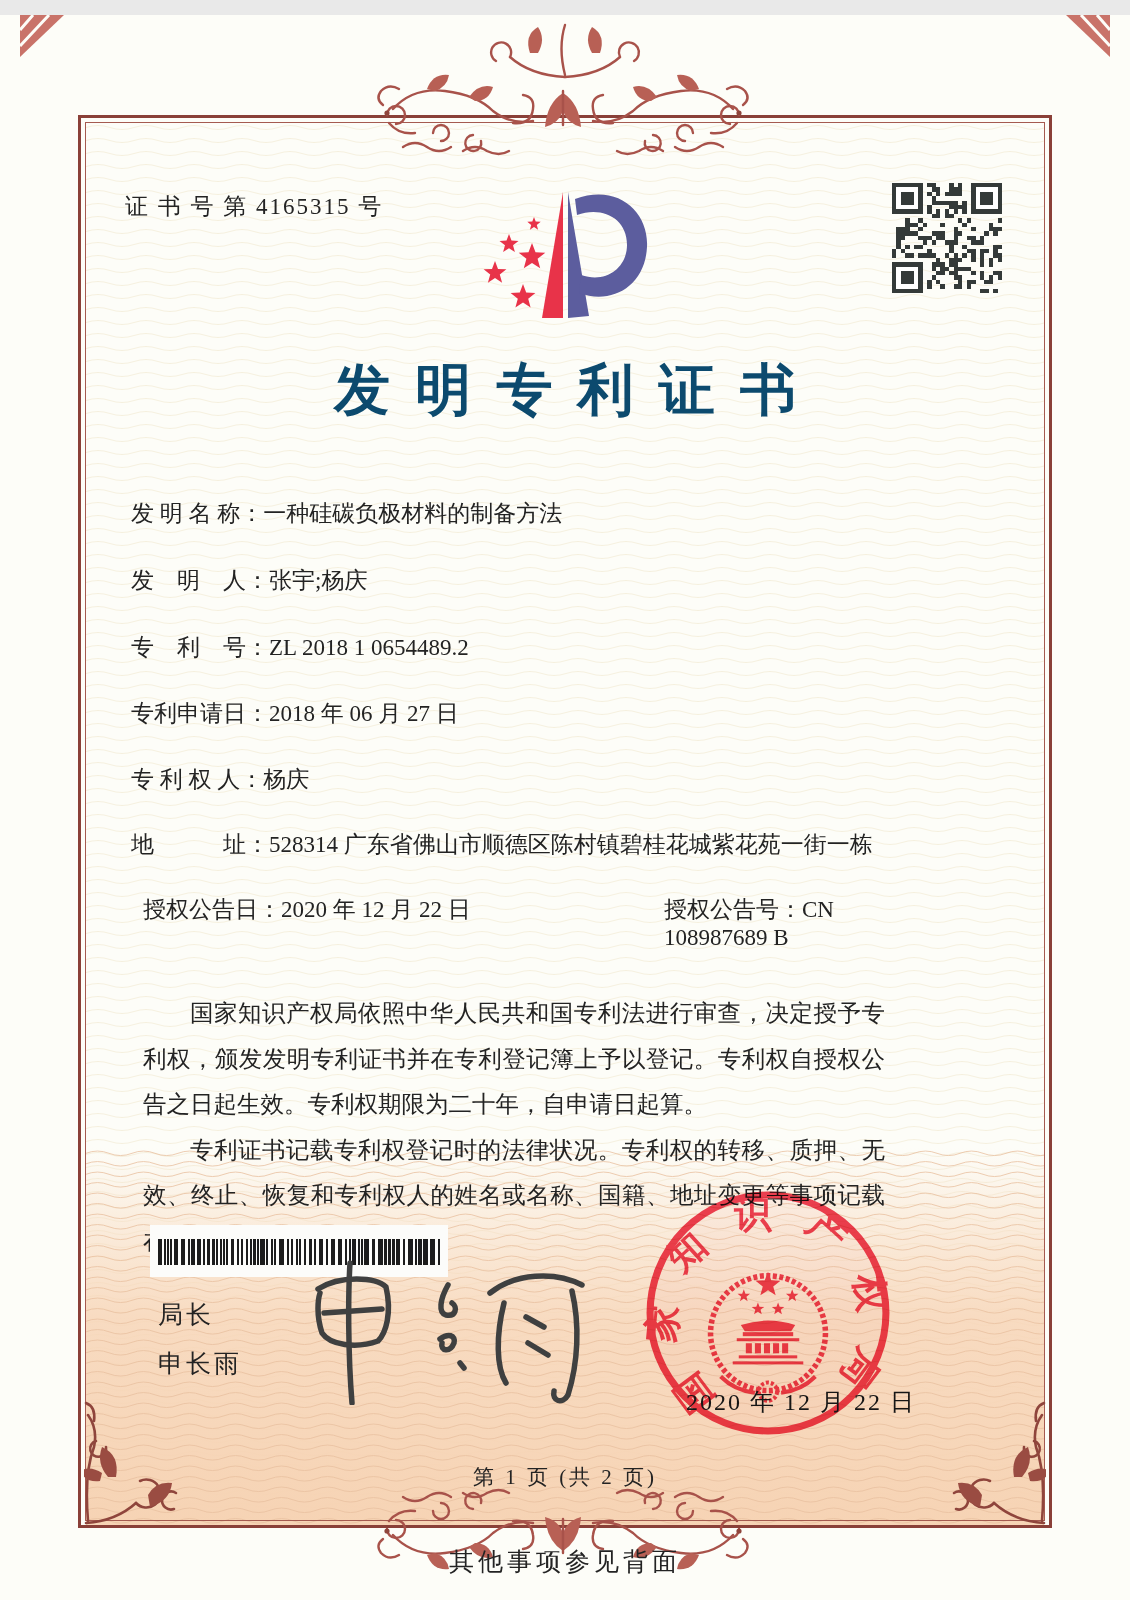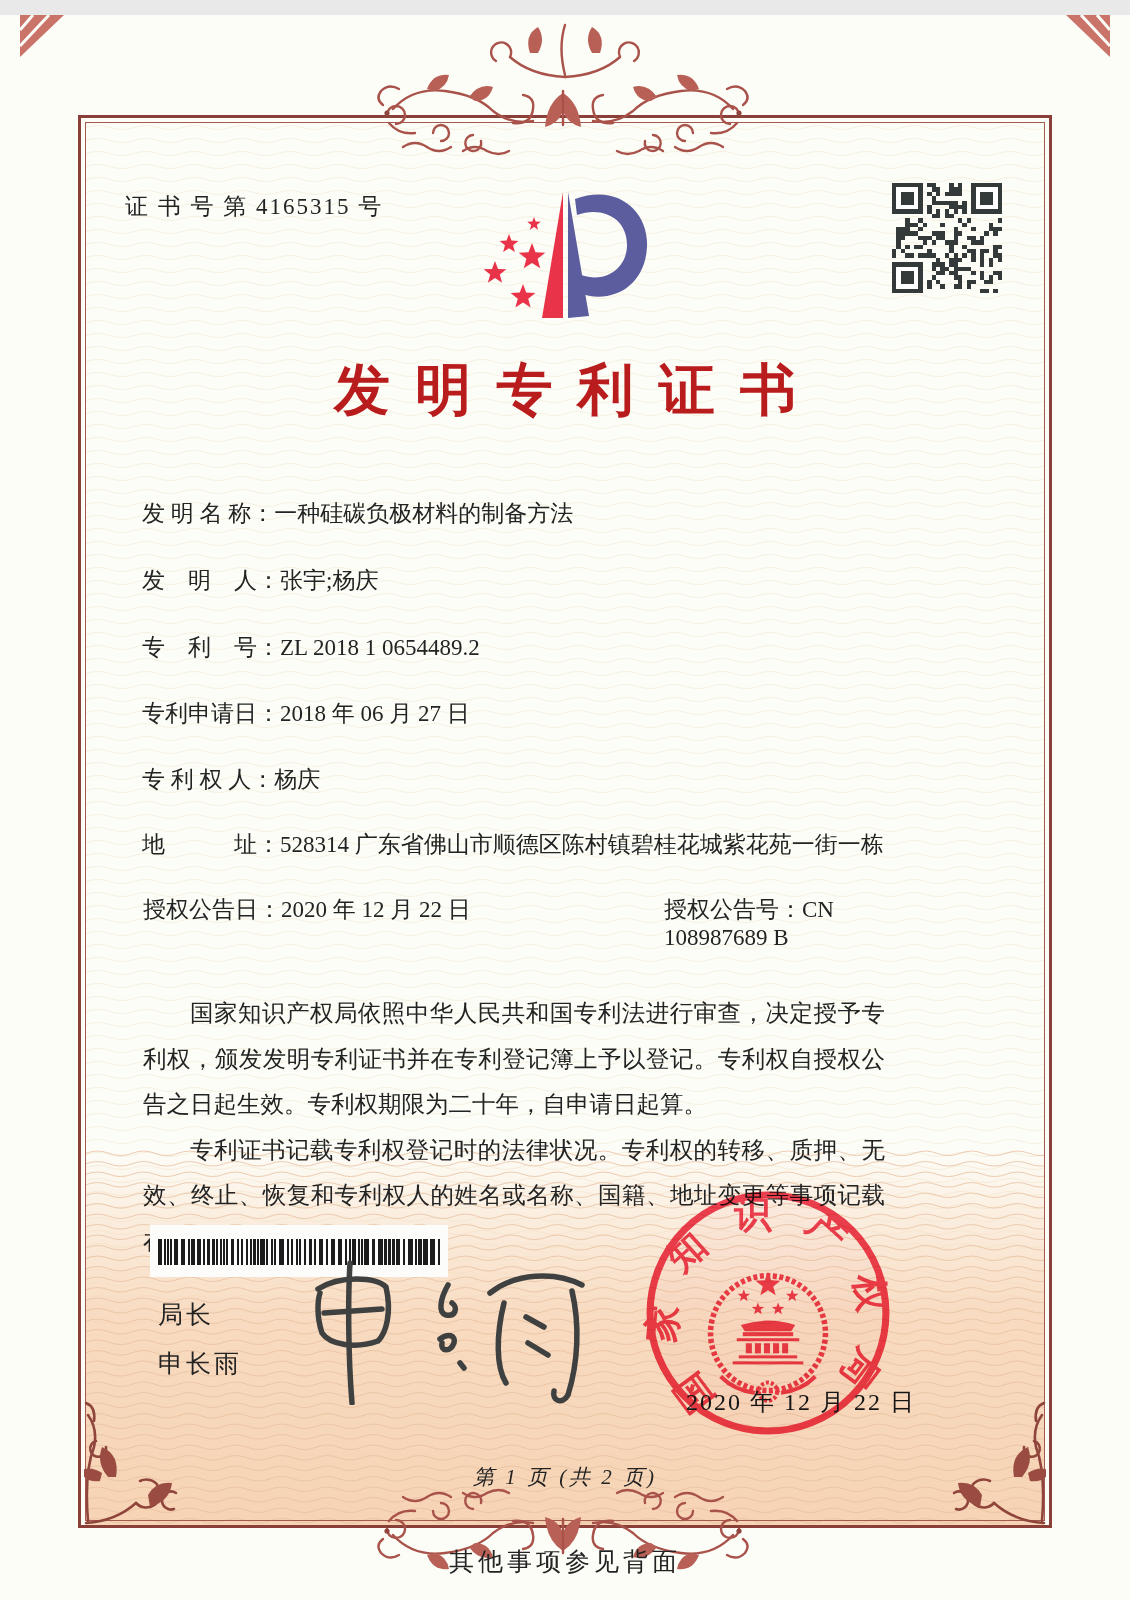--- a/index.html
+++ b/index.html
@@ -34,42 +34,42 @@
   }
   .band svg{position:absolute;left:0;top:0;}
 
   
   .cert-no{left:125px; top:176px; font-size:23px; letter-spacing:2px; z-index:5;}
   .logo{left:455px; top:148px; z-index:5;}
   .qr{left:892px; top:168px; z-index:5;}
   .title{
     left:0; top:338px; width:100%; text-align:center;
     font-size:56px; font-weight:bold; letter-spacing:0.45em; text-indent:0.45em;
-    color:#b91c1c; z-index:5;
+    color:#0c4a6e; z-index:5;
   }
 
   
-  .field-row{position:absolute; left:142px; width:780px; font-size:23px; line-height:35px; z-index:5; display:flex;}
+  .field-row{position:absolute; left:131px; width:780px; font-size:23px; line-height:35px; z-index:5; display:flex;}
   .f-label{white-space:pre; flex:none;}
   .f-value{flex:1 1 auto;}
   .grant-row{position:absolute; left:143px; width:780px; font-size:23px; z-index:5;}
   .grant-right{position:absolute; left:521px; top:0;}
 
   .body-text{left:143px; top:976px; width:742px; z-index:5;}
   .body-text p{margin:0; font-size:23.5px; line-height:45.5px; text-align:justify; text-indent:2em;}
 
   
   .barcode{left:150px; top:1210px; width:298px; height:52px; background:#fcfcfa; z-index:5;}
   .barcode svg{position:absolute; left:8px; top:14px;}
   .commissioner-title{left:158px; top:1283px; font-size:25px; letter-spacing:3px; z-index:5;}
   .commissioner-name{left:158px; top:1332px; font-size:25px; letter-spacing:3px; z-index:5;}
   .signature{left:290px; top:1240px; z-index:5;}
   .seal{left:642px; top:1172px; z-index:6; mix-blend-mode:multiply;}
   .seal-date{left:686px; top:1371px; font-size:24px; letter-spacing:2px; color:#151515; z-index:7;}
-  .page-info{left:0; top:1448px; width:100%; text-align:center; font-size:21px; letter-spacing:3px; z-index:5;font-style:italic;}
+  .page-info{left:0; top:1448px; width:100%; text-align:center; font-size:21px; letter-spacing:3px; z-index:5;}
   .back-note{left:0; top:1530px; width:100%; text-align:center; font-size:25px; letter-spacing:4px; z-index:5;}
 
   .ornament{z-index:4;}
   .orn-stroke{fill:none; stroke:var(--c-ornament,#a8524a); stroke-width:2.4; stroke-linecap:round;}
   .orn-fill{fill:#b86055; stroke:none;}
   .corner-stroke{fill:none; stroke:#8f453c; stroke-width:2.6; stroke-linecap:round;}
   .corner-fill{fill:#9a4c42; stroke:none;}
 </style>
 </head>
 <body>

